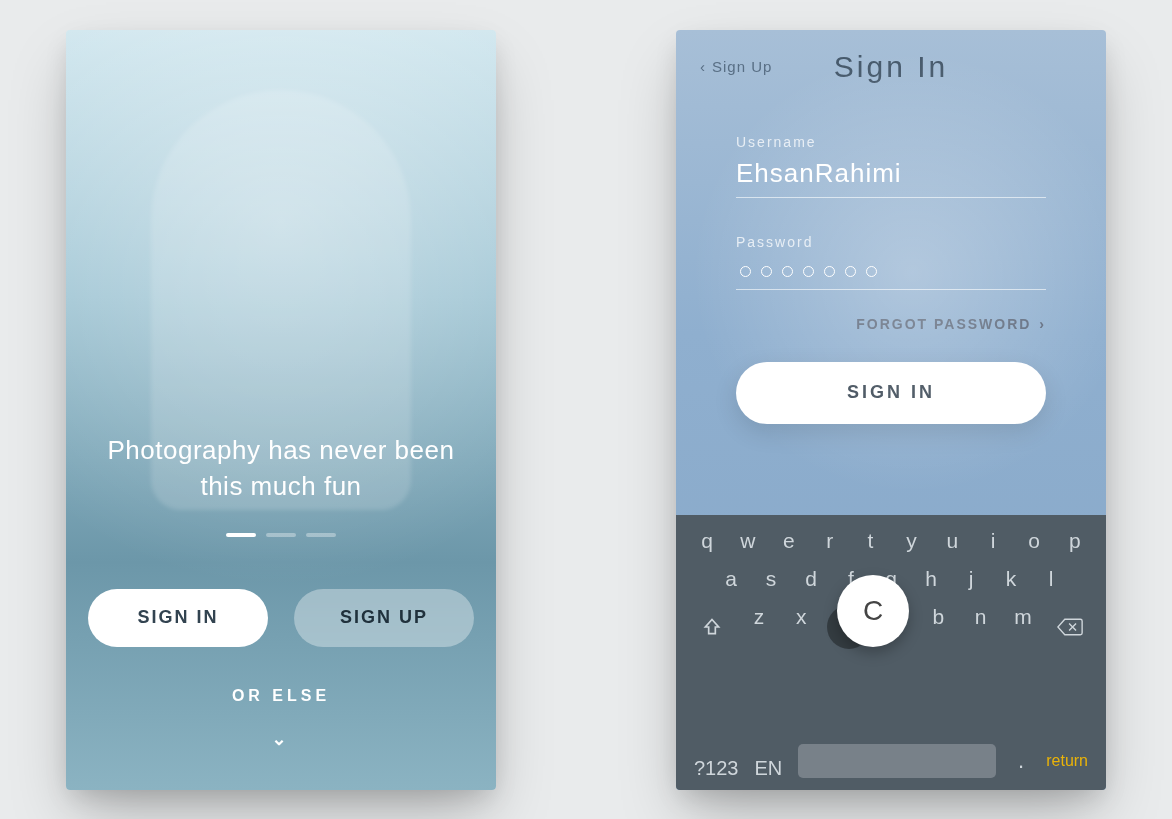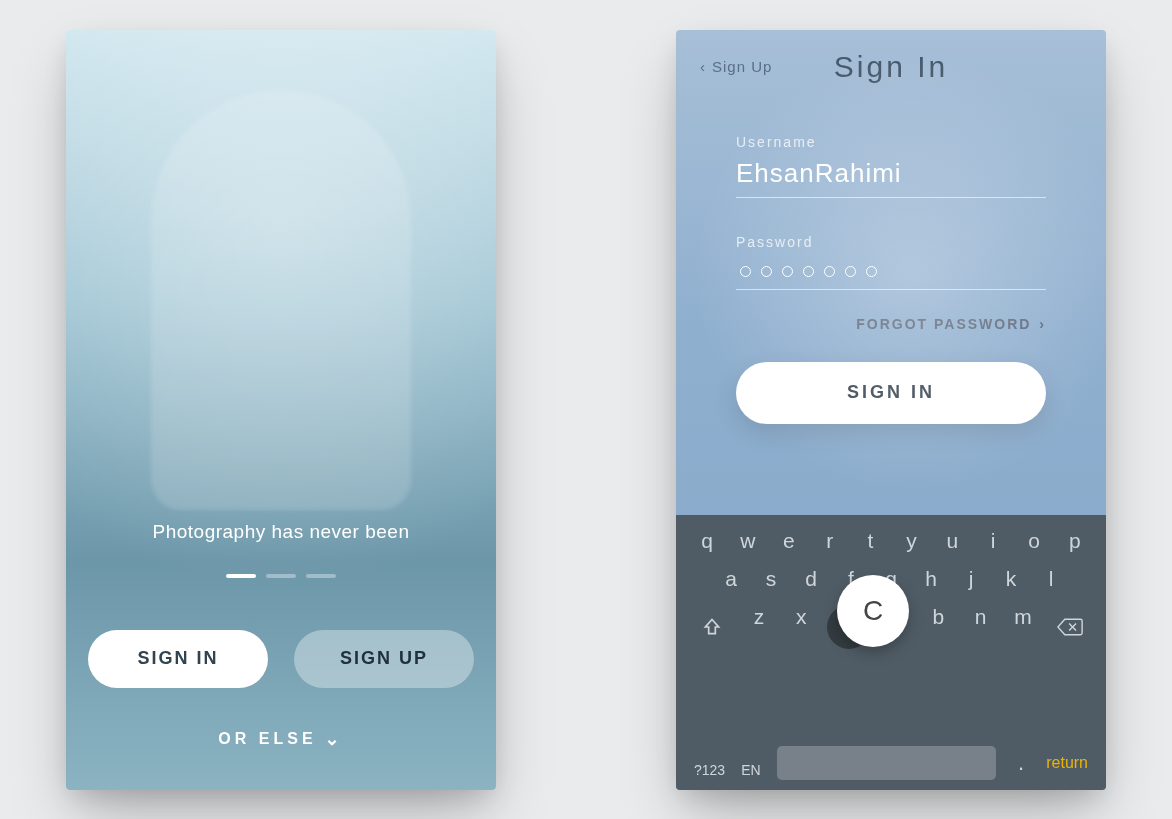--- a/index.html
+++ b/index.html
@@ -43,21 +43,21 @@
     transform:translateX(-50%);
     width:260px; height:420px;
     border-radius:130px 130px 30px 30px;
     background: rgba(255,255,255,.15);
     filter: blur(2px);
     pointer-events:none;
   }
 
   .tagline{
     color:#fff;
-    font-size:19px;
+    font-size:26px;
     font-weight:500;
     text-align:center;
     letter-spacing:.5px;
     line-height:1.4;
     margin-bottom:28px;
     padding:0 30px;
     position:relative; z-index:2;
   }
   .dots{
     display:flex; gap:10px; justify-content:center; margin-bottom:52px;
@@ -77,21 +77,21 @@
     border-radius:40px;
     display:flex; align-items:center; justify-content:center;
     font-size:18px; font-weight:600; letter-spacing:2px;
     cursor:pointer;
   }
   .btn.primary{ background:#fff; color:#324350; }
   .btn.ghost  { background:rgba(255,255,255,.35); color:#20313c; backdrop-filter:blur(2px);}
 
   .or-else{
     color:#fff; font-size:16px; letter-spacing:4px; font-weight:600;
-    display:flex; align-items:center; gap:8px;
+    display:flex; flex-direction:column; align-items:center; gap:23px;
     position:relative; z-index:2;
   }
   .chevd{ font-size:18px; }
 
   
   .phone.signin{
     background: linear-gradient(180deg,#a7bfd7 0%, #8fafcf 40%, #86a7c7 100%);
     display:flex; flex-direction:column;
   }
   .phone.signin::after{
@@ -199,36 +199,37 @@
     font-size:28px; color:#444; font-weight:400;
     box-shadow:0 6px 14px rgba(0,0,0,.25);
     pointer-events:none;
   }
 
   .kbottom{
     display:flex; align-items:center; gap:16px;
     padding:4px 8px 0 8px;
     margin-top:auto;
   }
-  .kfn{ color:#cfd6db; font-size:14px; cursor:pointer;margin-top:14px; }
+  .kfn{ color:#cfd6db; font-size:20px; cursor:pointer;margin-top:14px; }
   .spacebar{
     flex:1; height:34px; border-radius:5px;
     background:#788189; cursor:pointer;
   }
   .kret{ color:#eab308; font-size:16px; cursor:pointer; }
   .kdot{ color:#cfd6db; font-size:22px; padding:0 6px; cursor:pointer; }
 </style>
 </head>
 <body>
 
 <div class="phone splash">
   <div class="person-placeholder"></div>
 
   <div class="tagline">
     <span>Photography has never been</span><br>
+    <span>this much fun</span>
   </div>
 
   <div class="dots">
     <span class="active"></span>
     <span></span>
     <span></span>
   </div>
 
   <div class="btn-row">
     <div class="btn primary">SIGN IN</div>

